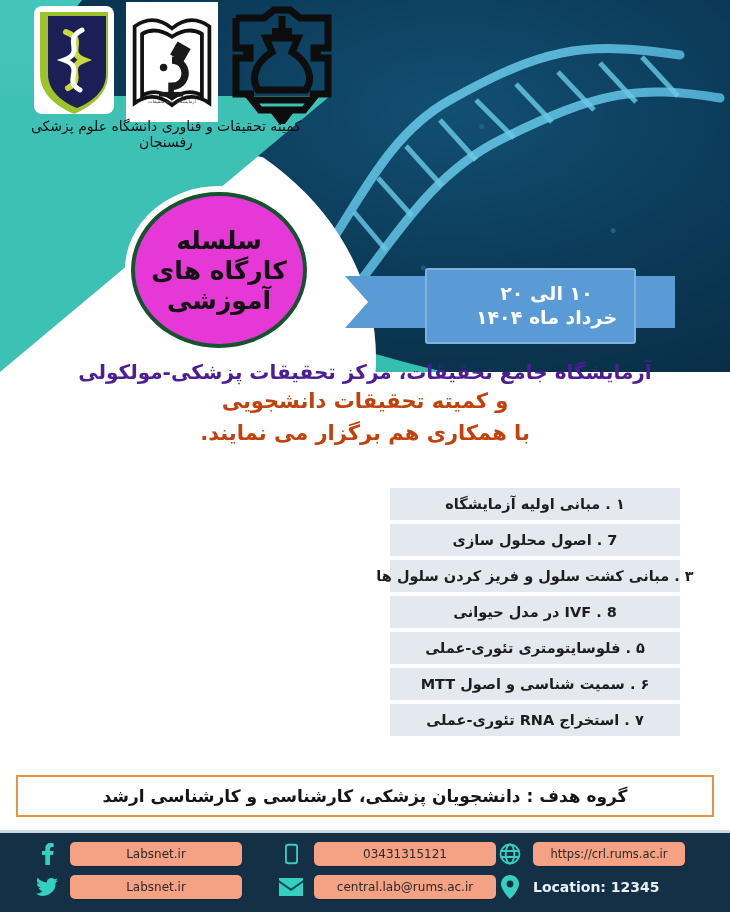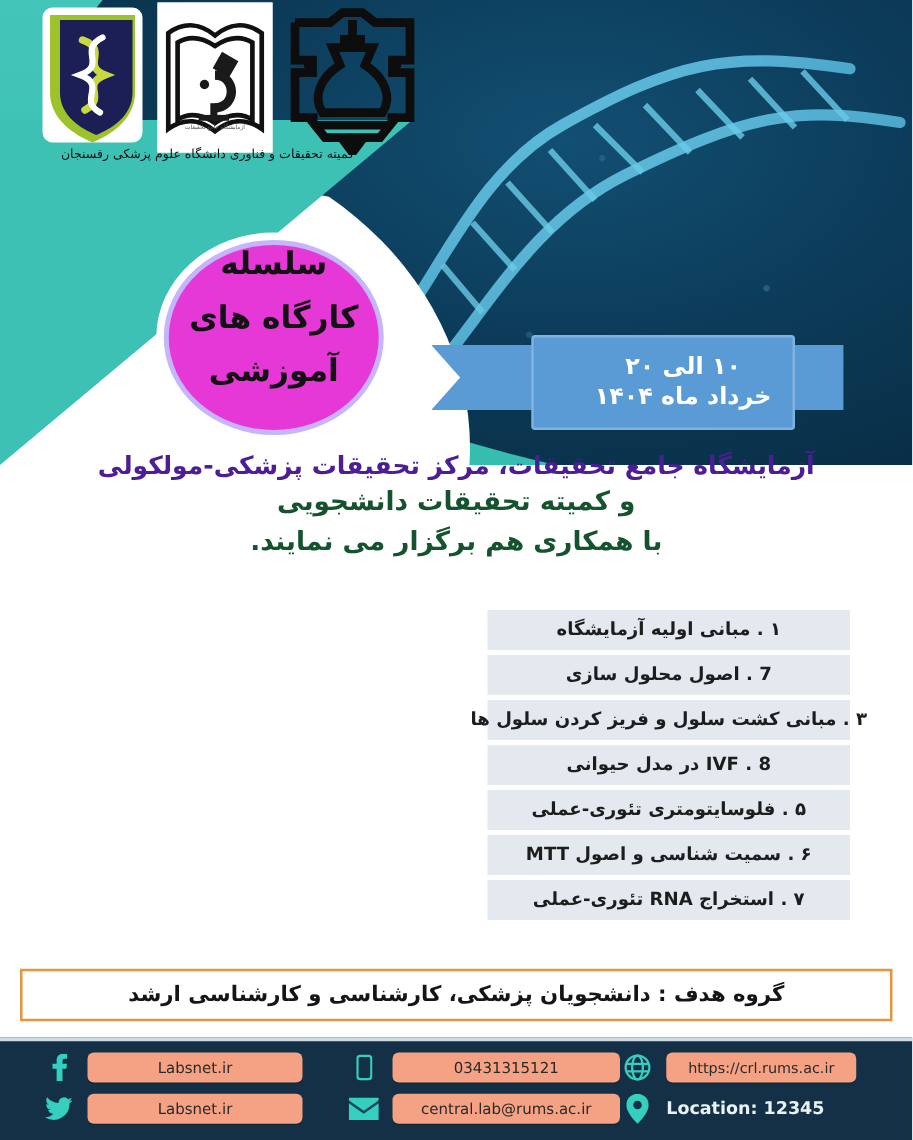--- a/index.html
+++ b/index.html
@@ -28,43 +28,43 @@
   
   .dna{position:absolute;left:250px;top:20px;width:480px;height:330px;opacity:.95;}
 
   
   .logos{position:absolute;left:8px;top:2px;width:330px;height:130px;display:flex;align-items:flex-start;gap:8px;z-index:6;}
   .logo{position:relative;}
   .logo1{width:112px;height:122px;}
   .logo2{width:92px;height:120px;background:#fff;border:3px solid #fff;box-sizing:border-box;}
   .logo3{width:88px;height:120px;}
   .logos-caption{position:absolute;left:6px;top:118px;width:320px;height:30px;z-index:6;
-    font-size:10px;color:#111;text-align:center;}
+    font-size:14px;color:#111;text-align:center;}
 
   
   .badge{position:absolute;left:131px;top:192px;width:168px;height:148px;border-radius:50%;
-    background:#e638d6;border:4px solid #c4b5fd;z-index:8;
-    display:flex;flex-direction:column;align-items:center;justify-content:flex-start;gap:14px;
+    background:#e638d6;border:4px solid #14532d;z-index:8;
+    display:flex;flex-direction:column;align-items:center;justify-content:center;gap:1px;
     box-shadow:0 0 0 6px #fff;}
   .badge span{display:block;color:#121212;font-weight:bold;font-size:25px;line-height:1.16;
     text-align:center;white-space:nowrap;}
 
   
   .ribbon{position:absolute;left:395px;top:268px;width:230px;height:72px;z-index:9;}
   .ribbon-band{position:absolute;left:-50px;top:8px;width:330px;height:52px;background:#5b9bd5;
     clip-path:polygon(0 0,100% 0,100% 100%,0 100%,7% 50%);}
   .ribbon-core{position:absolute;left:30px;top:0;width:175px;height:72px;background:#5b9bd5;
     border:2px solid #7fb2de;border-radius:3px;
     display:flex;flex-direction:column;align-items:center;justify-content:center;padding-left:32px;}
   .ribbon-core span{color:#fff;font-weight:bold;font-size:19px;line-height:1.25;white-space:nowrap;}
 
   
   .org{position:absolute;left:20px;top:358px;width:690px;z-index:7;text-align:center;}
   .org .l1{font-size:20px;font-weight:bold;color:#4c1d95;line-height:1.42;white-space:nowrap;}
-  .org .l2,.org .l3{font-size:21px;font-weight:bold;color:#14532d;line-height:1.5;}
+  .org .l2,.org .l3{font-size:21px;font-weight:bold;color:#c2410c;line-height:1.5;}
 
   
   .lists{position:absolute;left:0;top:488px;width:730px;height:272px;}
   .col{position:absolute;top:0;}
   .col-right{right:50px;width:290px;}
   .col-left{left:55px;width:325px;}
   .row{background:#e4e9f0;color:#1d1d1d;text-align:center;
     font-size:15px;font-weight:bold;white-space:nowrap;
     display:flex;align-items:center;justify-content:center;}
   .col-right .row{height:32px;margin-bottom:4px;font-size:14.5px;}

